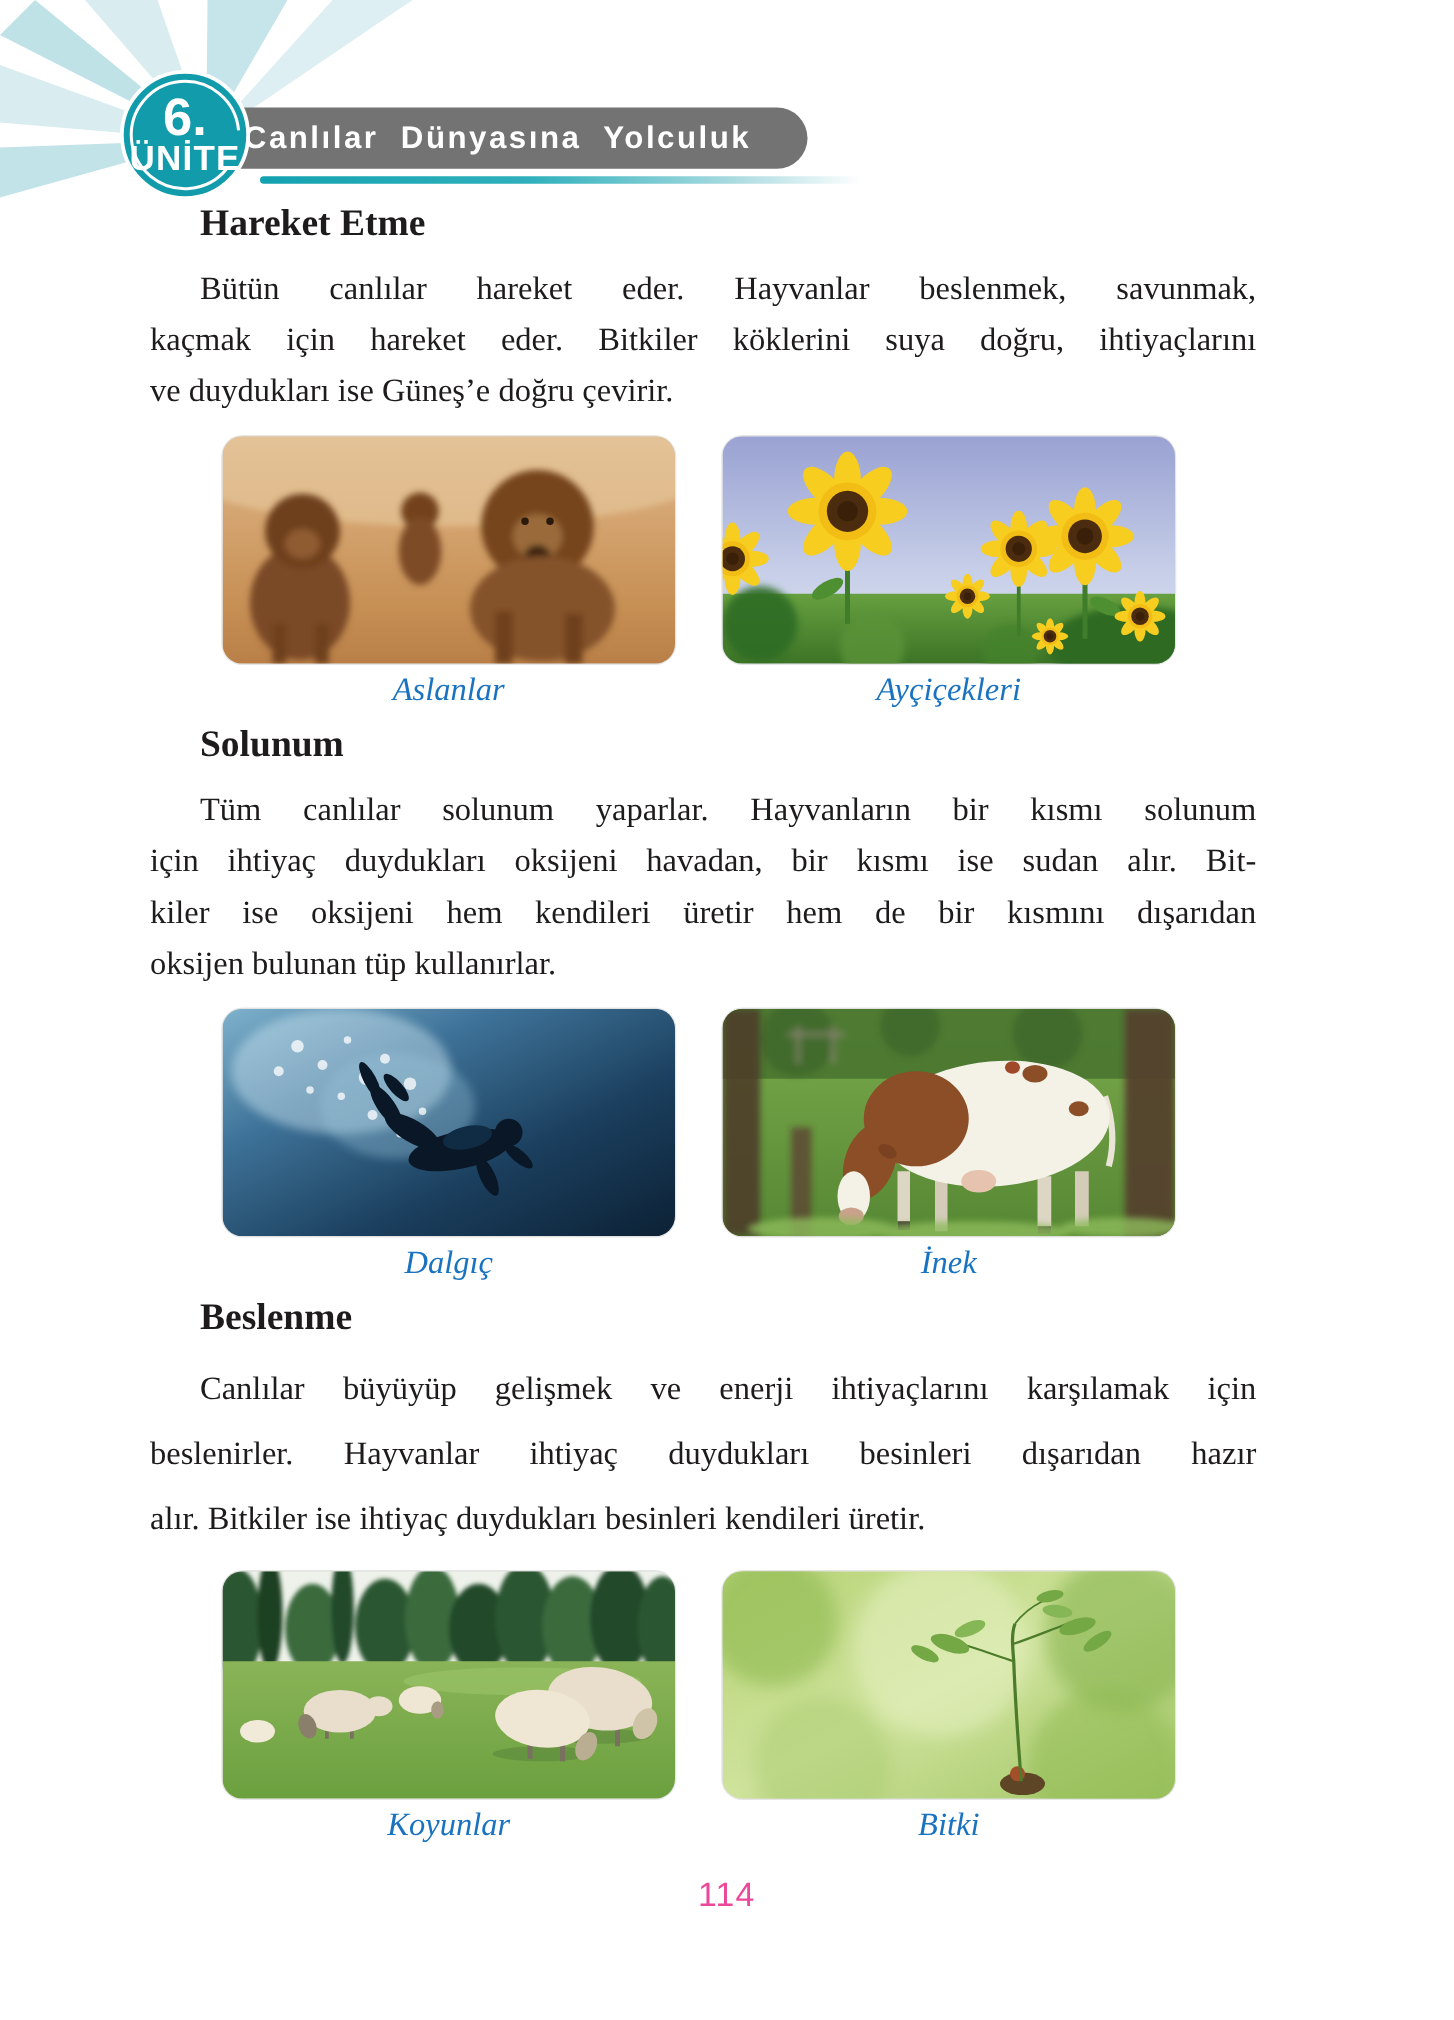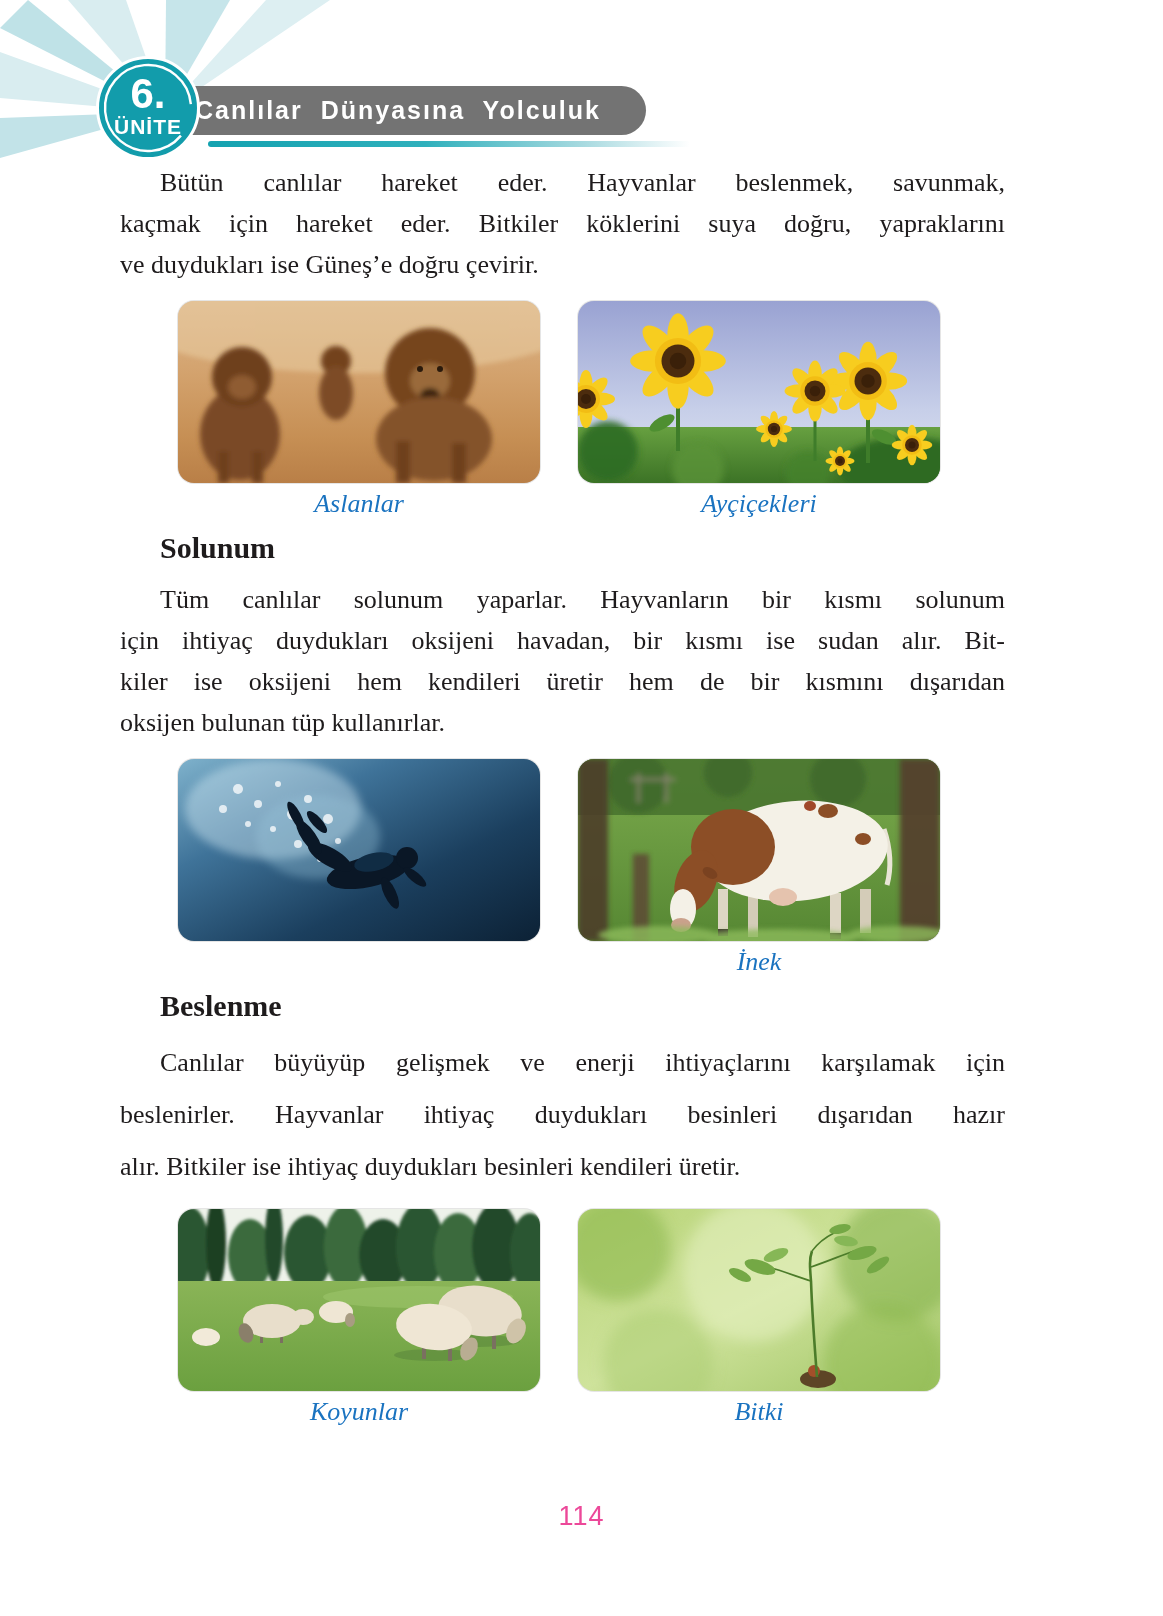--- a/index.html
+++ b/index.html
@@ -7,21 +7,21 @@
   .page { position: relative; width: 1163px; height: 1616px; background: #fff; overflow: hidden; }
 
   
   .fan { position: absolute; left: 0; top: 0; }
   .badge { position: absolute; left: 96px; top: 56px; width: 104px; height: 104px;
            border-radius: 50%; background: #129cab; border: 3px solid #fff;
            z-index: 3; text-align: center; color: #fff;
            font-family: "Liberation Sans", sans-serif; font-weight: bold; }
   .badge svg { position: absolute; left: 0; top: 0; }
   .badge .b6 { position: relative; margin-top: 14px; font-size: 42px; line-height: 42px; }
-  .badge .bunite { position: relative; font-size: 21px; line-height: 24px; letter-spacing: 1px; }
+  .badge .bunite { position: relative; font-size: 28px; line-height: 24px; letter-spacing: 1px; }
   .pill { position: absolute; left: 150px; top: 86px; width: 496px; height: 49px;
           background: #737373; border-radius: 10px 28px 28px 10px; z-index: 2;
           display: flex; align-items: center; justify-content: center; }
   .pill span { color: #fff; font-family: "Liberation Sans", sans-serif; font-weight: bold;
                font-size: 25px; letter-spacing: 2px; word-spacing: 9px; }
   .underline { position: absolute; left: 208px; top: 141px; width: 482px; height: 6px; z-index: 1;
                border-radius: 3px;
                background: linear-gradient(90deg, #14a2b0 0%, #2fb0bc 45%, #a8dae0 78%, rgba(255,255,255,0) 100%); }
 
   
@@ -67,23 +67,24 @@
     <div class="bunite">ÜNİTE</div>
   </div>
 
   <div class="pill">
     <span>Canlılar Dünyasına Yolculuk</span>
   </div>
   <div class="underline"></div>
 
   <div class="content">
 
+    <h2 class="sec-heading">Hareket Etme</h2>
     <p class="para">
       <span class="pl first">Bütün canlılar hareket eder. Hayvanlar beslenmek, savunmak,</span>
-      <span class="pl">kaçmak için hareket eder. Bitkiler köklerini suya doğru, yapraklarını</span>
+      <span class="pl">kaçmak için hareket eder. Bitkiler köklerini suya doğru, ihtiyaçlarını</span>
       <span class="pl last">ve duydukları ise Güneş’e doğru çevirir.</span>
     </p>
 
     <div class="figrow">
       <figure class="fig">
         <div class="imgbox">
           <svg viewBox="0 0 362 182" preserveAspectRatio="none">
             <defs>
               <linearGradient id="Lg" x1="0" y1="0" x2="0" y2="1">
                 <stop offset="0" stop-color="#dcb68a"></stop>
@@ -225,20 +226,21 @@
               <ellipse cx="196" cy="103" rx="20" ry="9" transform="rotate(-12 196 103)" fill="#102c44"></ellipse>
               <ellipse cx="152" cy="98" rx="25" ry="9" transform="rotate(30 152 98)"></ellipse>
               <ellipse cx="131" cy="78" rx="20" ry="7" transform="rotate(55 131 78)"></ellipse>
               <ellipse cx="118" cy="57" rx="16" ry="5" transform="rotate(62 118 57)"></ellipse>
               <ellipse cx="139" cy="63" rx="14" ry="5" transform="rotate(48 139 63)"></ellipse>
               <ellipse cx="212" cy="134" rx="17" ry="6" transform="rotate(65 212 134)"></ellipse>
               <ellipse cx="237" cy="118" rx="14" ry="5" transform="rotate(40 237 118)"></ellipse>
             </g>
           </svg>
         </div>
+        <figcaption class="cap">Dalgıç</figcaption>
       </figure>
 
       <figure class="fig">
         <div class="imgbox">
           <svg viewBox="0 0 362 182" preserveAspectRatio="none">
             <defs>
               <linearGradient id="Cg" x1="0" y1="0" x2="0" y2="1">
                 <stop offset="0" stop-color="#7cab4d"></stop>
                   <stop offset="1" stop-color="#568733"></stop>
               </linearGradient>

